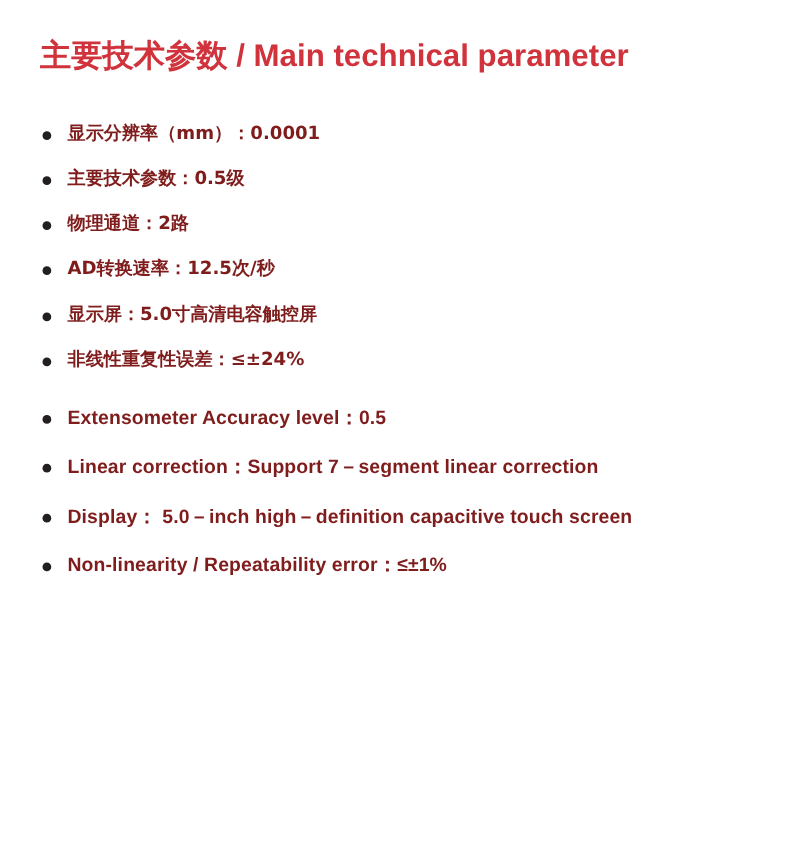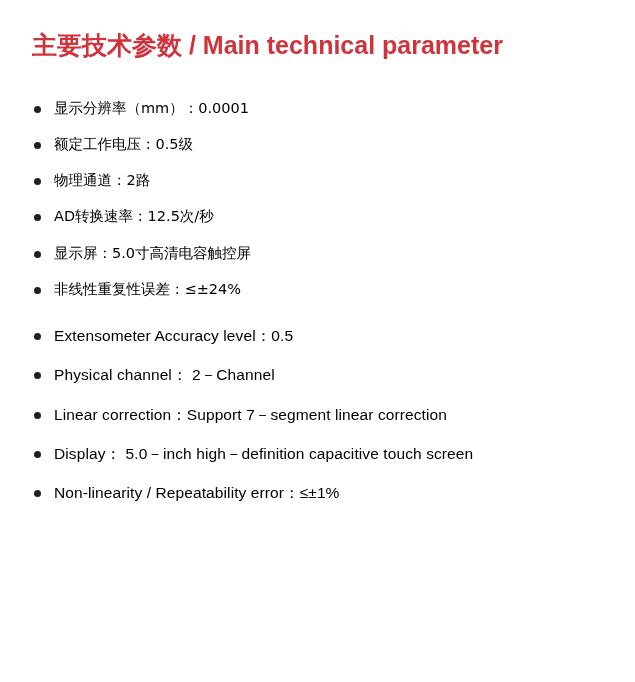--- a/index.html
+++ b/index.html
@@ -36,21 +36,22 @@
   .list {
     list-style: none;
     margin: 0;
     padding: 0;
   }
   .list li {
     position: relative;
     padding-left: 24px;
     font-size: 15px;
     line-height: 1.25;
-    color: #000000;
+    color: #7f1d1d;
+    font-weight: bold;
   }
   .list li::before {
     content: "";
     position: absolute;
     left: 4px;
     top: 7px;
     width: 7px;
     height: 7px;
     border-radius: 50%;
     background: #231f20;
@@ -76,28 +77,27 @@
 <body>
 
 <div class="page">
 
   <div class="title">
     <span class="cn">主要技术参数</span><span> / </span><span>Main technical parameter</span>
   </div>
 
   <ul class="list list-cn">
     <li>显示分辨率（mm）：0.0001</li>
-    <li>额定工作电压：0.5级</li>
+    <li>主要技术参数：0.5级</li>
     <li>物理通道：2路</li>
     <li>AD转换速率：12.5次/秒</li>
     <li>显示屏：5.0寸高清电容触控屏</li>
     <li>非线性重复性误差：≤±24%</li>
   </ul>
 
   <ul class="list list-en">
     <li>Extensometer Accuracy level：0.5</li>
-    <li>Physical channel： 2－Channel</li>
     <li>Linear correction：Support 7－segment linear correction</li>
     <li>Display： 5.0－inch high－definition capacitive touch screen</li>
     <li>Non-linearity / Repeatability error：≤±1%</li>
   </ul>
 
 </div>
 
 </body></html>

